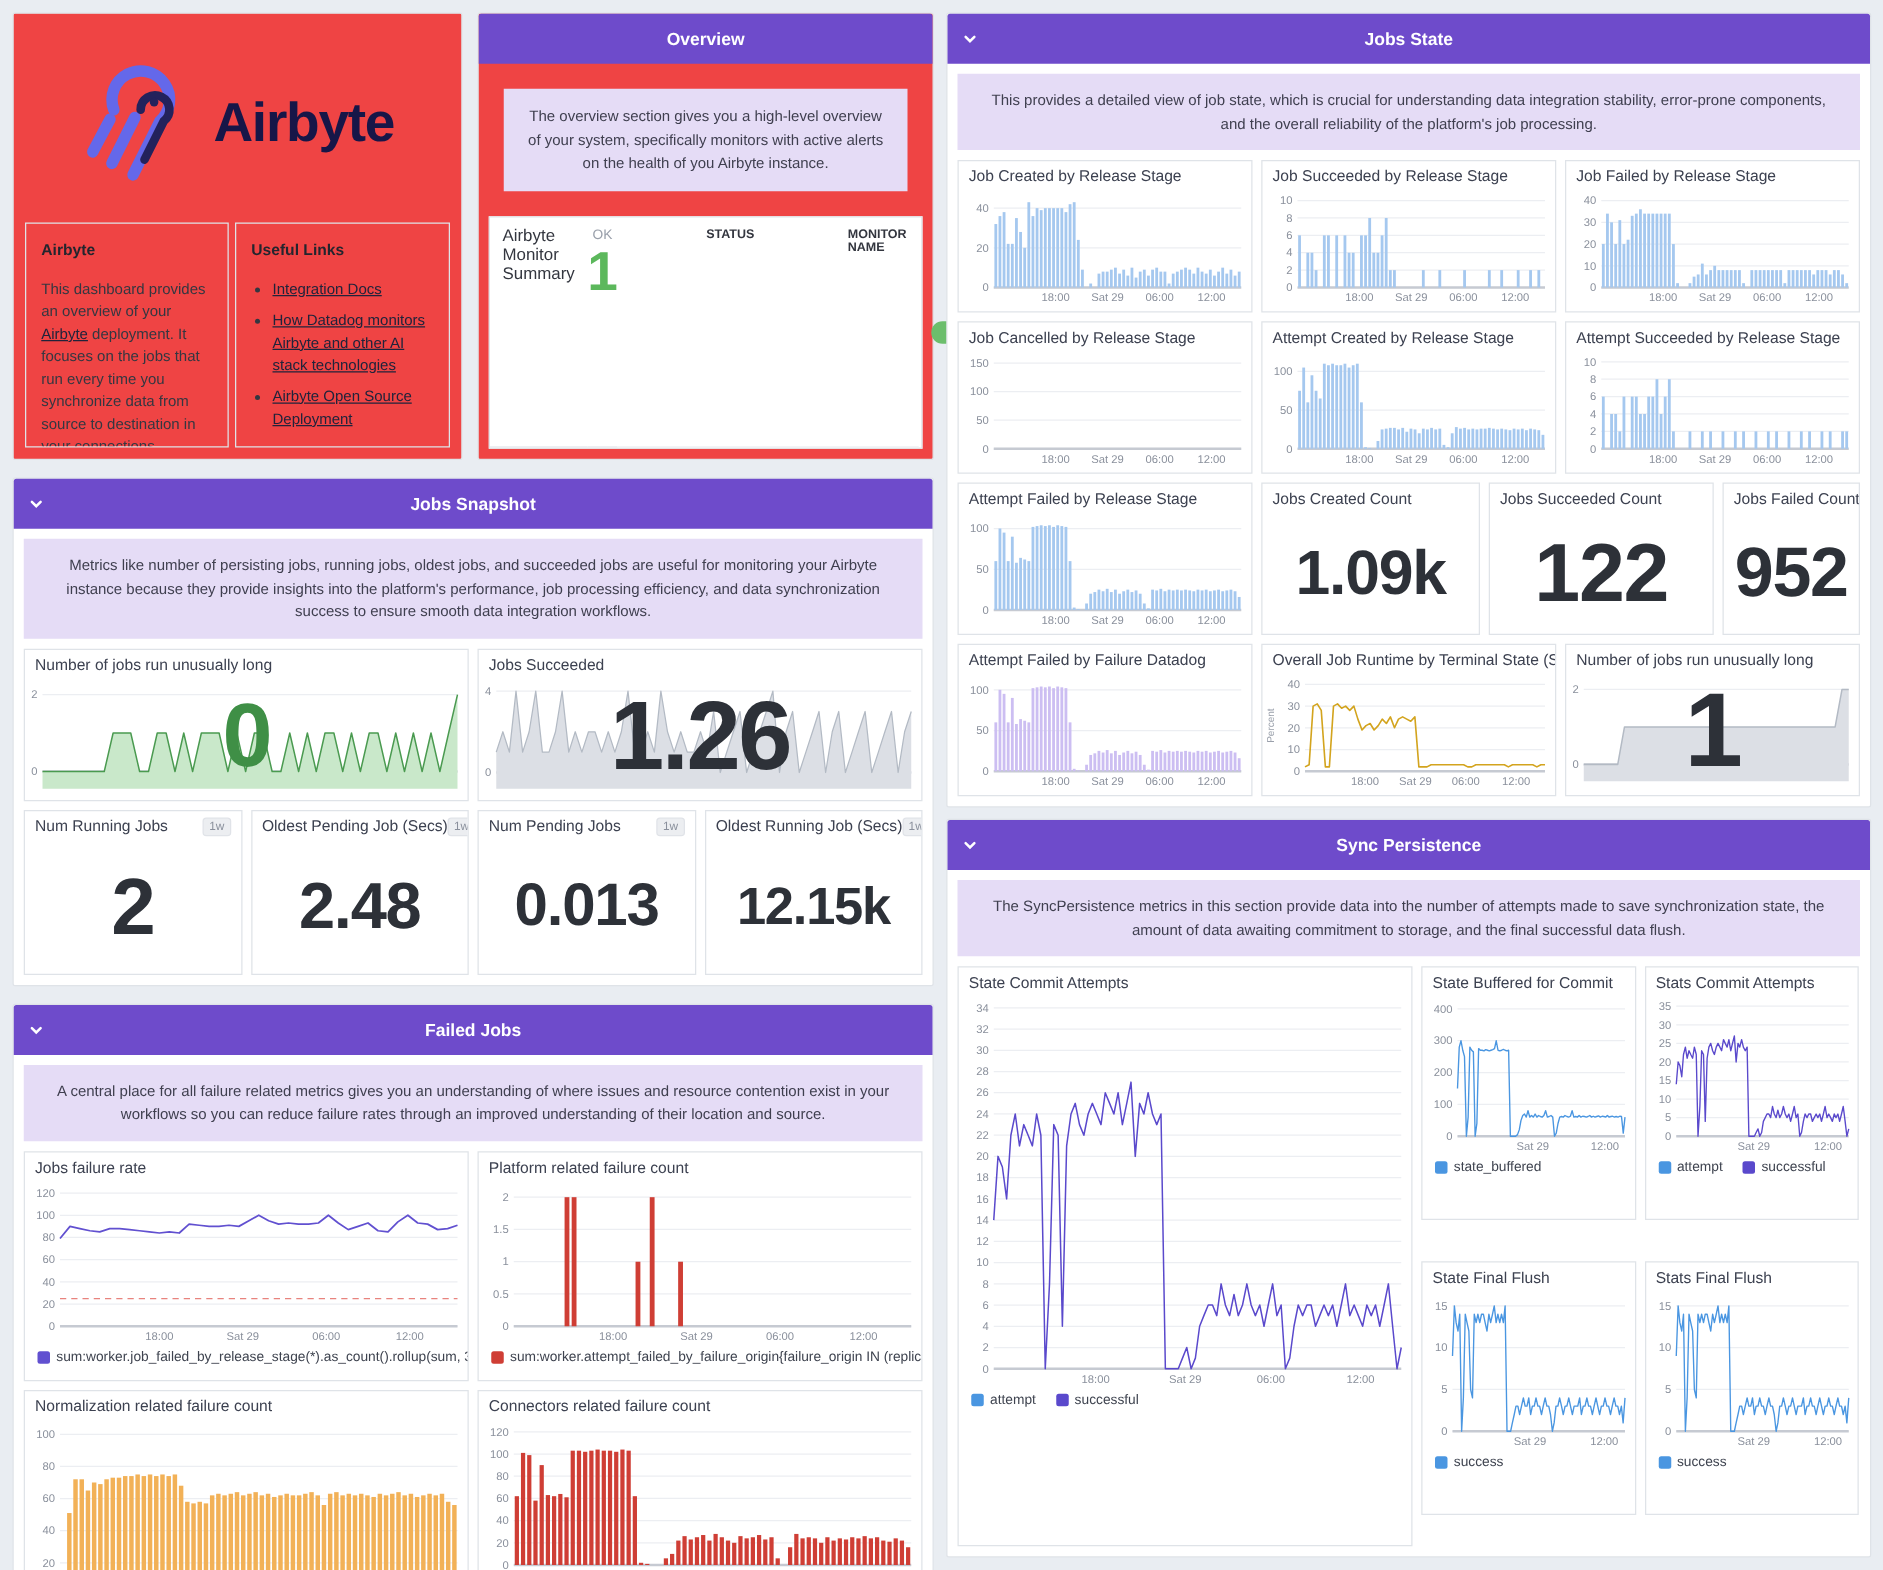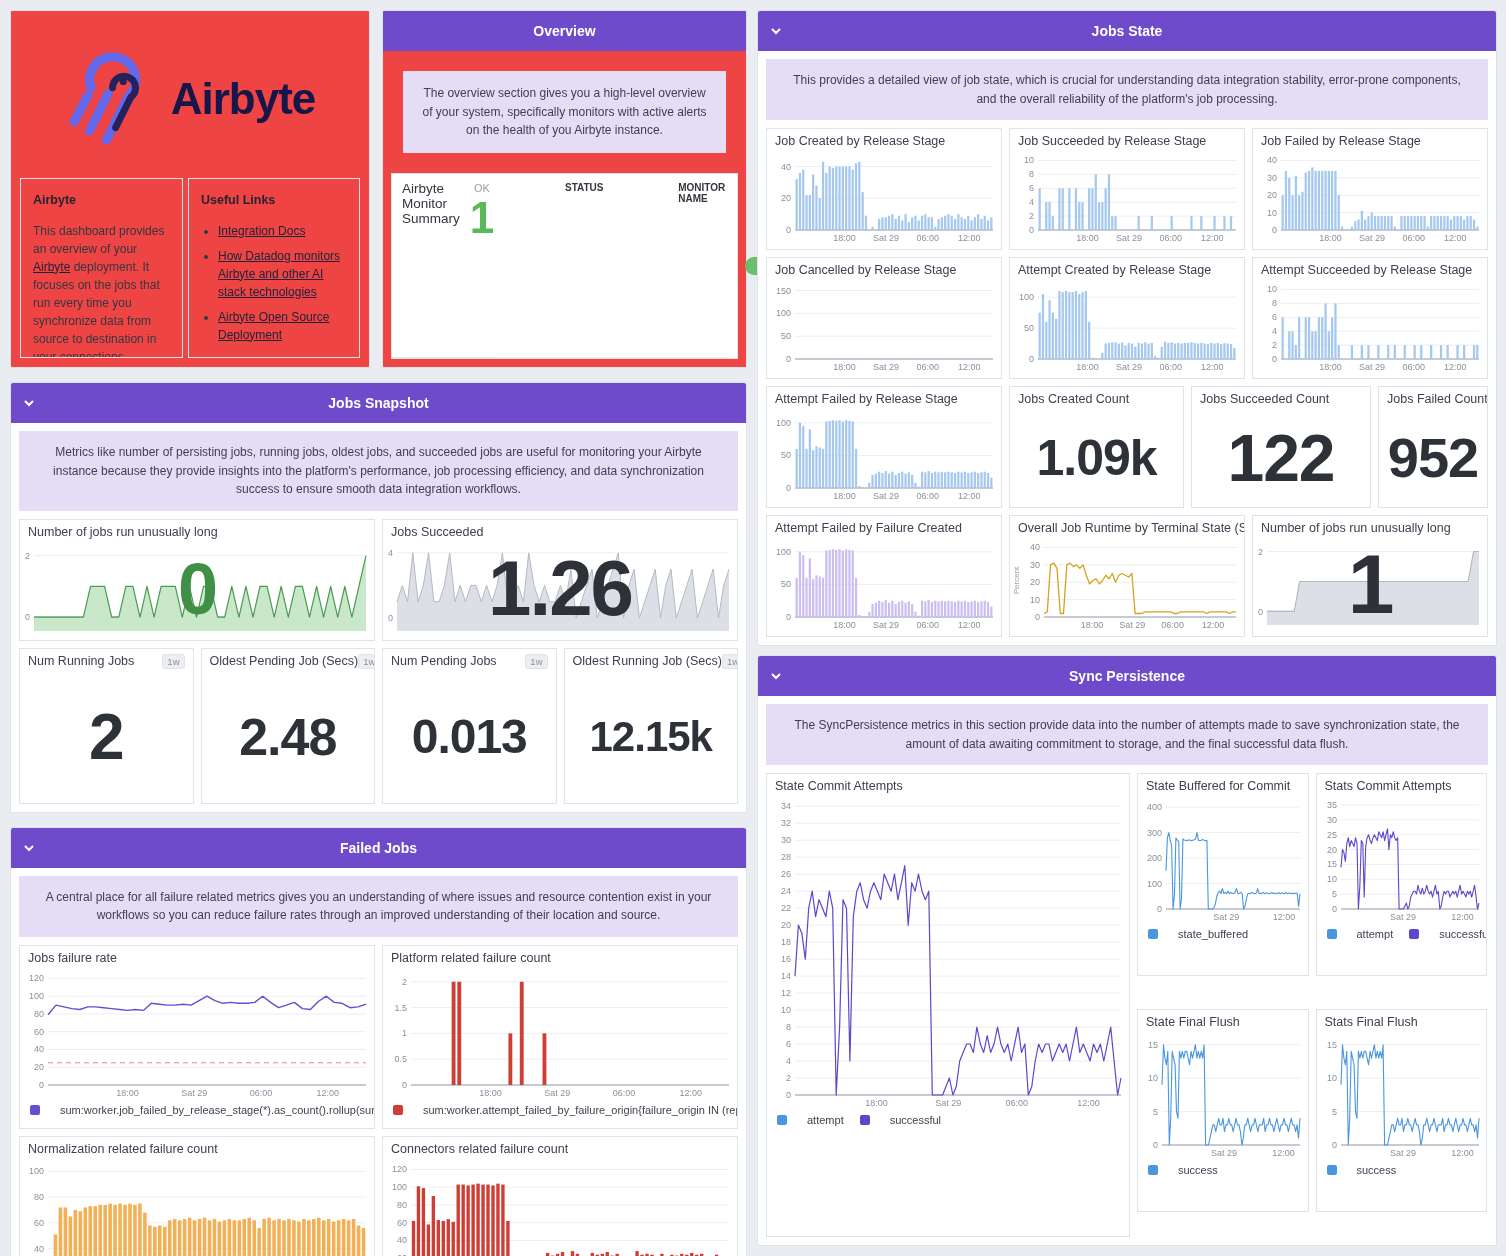--- a/index.html
+++ b/index.html
@@ -27,35 +27,35 @@
   .chev{position:absolute;left:11px;top:13px;cursor:pointer;line-height:0;}
   .note{background:#e5dcf6;color:#3f3f4f;font-size:12px;line-height:1.55;text-align:center;padding:12px 26px;margin:8px;}
   .rows{margin:0 8px 8px;display:flex;flex-direction:column;gap:7px;}
   .row{display:flex;gap:7px;}
   .panel{border:1px solid #dfe3e8;background:#fff;box-sizing:border-box;overflow:hidden;display:flex;flex-direction:column;}
   .panel-title{font-size:12.5px;padding:5px 8px 2px;color:#3c4150;white-space:nowrap;overflow:hidden;flex:0 0 auto;}
   .chart{position:relative;flex:0 0 auto;}
   .chart svg{display:block;}
   svg text{font-family:"Liberation Sans",sans-serif;}
   .flex1{flex:1;}
-  .p122{height:122px;} .p120{height:156px;} .p184{height:184px;} .p182{height:182px;} .p366{height:464px;} .p179{height:203px;}
+  .p122{height:122px;} .p120{height:132px;} .p184{height:184px;} .p182{height:182px;} .p366{height:464px;} .p179{height:203px;}
   .h94{height:94px;} .h96{height:96px;} .h132{height:132px;} .h156{height:156px;} .h314{height:314px;} .h128{height:128px;}
   .w236{flex:0 0 236px;} .w175{flex:0 0 175px;justify-content:center;} .w180{flex:0 0 180px;} .w364{flex:0 0 364px;}
   
   .qv-head{display:flex;justify-content:space-between;align-items:center;padding:5px 8px 2px;font-size:12.5px;color:#3c4150;white-space:nowrap;}
   .badge{background:#eceef1;color:#8a909c;font-size:9.5px;padding:1px 4px;border-radius:3px;border:1px solid #e0e3e8;flex:0 0 auto;}
   .qv-value{flex:1;display:flex;align-items:center;justify-content:center;font-weight:bold;color:#2d3138;letter-spacing:-1px;}
   .f66{font-size:66px;} .f56{font-size:56px;} .f50{font-size:50px;} .f64{font-size:64px;} .f52{font-size:52px;} .f48{font-size:48px;} .f42{font-size:42px;}
   
   .big-num{position:absolute;inset:0;display:flex;align-items:center;justify-content:center;font-weight:bold;z-index:2;pointer-events:none;letter-spacing:-2px;}
   .big-dark{color:#2d3138;} .big-green{color:#3f8f46;}
   .bf84{font-size:84px;} .bf72{font-size:72px;} .bf78{font-size:78px;}
   
   .chart-legend{display:flex;gap:16px;padding:5px 10px;font-size:11px;color:#3e434f;align-items:center;flex:0 0 auto;overflow:hidden;white-space:nowrap;}
-  .legend-item{display:inline-flex;align-items:center;gap:20px;cursor:pointer;}
+  .legend-item{display:inline-flex;align-items:center;gap:5px;cursor:pointer;}
   .sw{width:10px;height:10px;border-radius:2px;display:inline-block;flex:0 0 auto;}
   
   .overview-card{width:365px;height:358px;display:flex;flex-direction:column;padding:0;}
   .overview-note{background:#e5dcf6;color:#3f3f4f;font-size:12px;line-height:1.55;text-align:center;padding:13px 16px;margin:20px;}
   .monitor-panel{margin:0 8px 8px;border:1px solid #dfe3e8;flex:1;display:flex;flex-direction:row;background:#fff;}
   .monitor-title{padding:7px 10px;font-size:13.5px;color:#33363f;border-bottom:1px solid #e8eaee;}
   .monitor-ok{padding:8px 0 12px;text-align:center;border-bottom:1px solid #e8eaee;}
   .ok-label{font-size:11px;color:#9aa0ab;margin-bottom:2px;}
   .ok-count{font-size:44px;font-weight:bold;color:#5cb85c;line-height:1;}
   .mon-head{display:flex;font-size:10px;font-weight:bold;color:#33363f;padding:8px 10px 6px;border-bottom:1px solid #f0f1f4;}
@@ -1005,21 +1005,21 @@
           </div>
           <div class="panel flex1 p122">
             <div class="qv-head">
                 <span>Jobs Failed Count</span>
               </div>
             <div class="qv-value f56">952</div>
           </div>
         </div>
         <div class="row">
           <div class="panel flex1 p122">
-            <div class="panel-title">Attempt Failed by Failure Created</div>
+            <div class="panel-title">Attempt Failed by Failure Datadog</div>
             <div class="chart h94">
                 <svg width="234" height="94">
                   <line x1="28" y1="80" x2="226" y2="80" stroke="#eceef2" stroke-width="1"></line>
                   <text x="24" y="83" text-anchor="end" font-size="9" fill="#8a909c">0</text>
                   <line x1="28" y1="47.410714285714285" x2="226" y2="47.410714285714285" stroke="#eceef2" stroke-width="1"></line>
                   <text x="24" y="50.410714285714285" text-anchor="end" font-size="9" fill="#8a909c">50</text>
                   <line x1="28" y1="14.82142857142857" x2="226" y2="14.82142857142857" stroke="#eceef2" stroke-width="1"></line>
                   <text x="24" y="17.82142857142857" text-anchor="end" font-size="9" fill="#8a909c">100</text>
                   <text x="77.5" y="91" text-anchor="middle" font-size="9" fill="#8a909c">18:00</text>
                   <text x="119.08" y="91" text-anchor="middle" font-size="9" fill="#8a909c">Sat 29</text>

